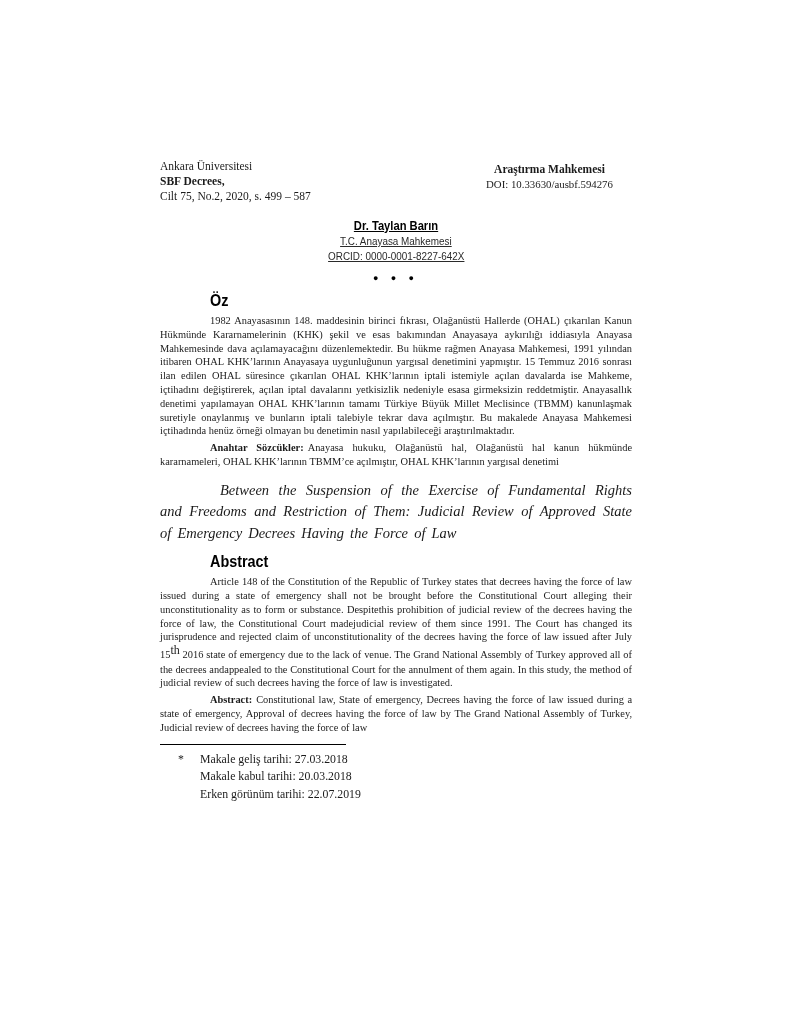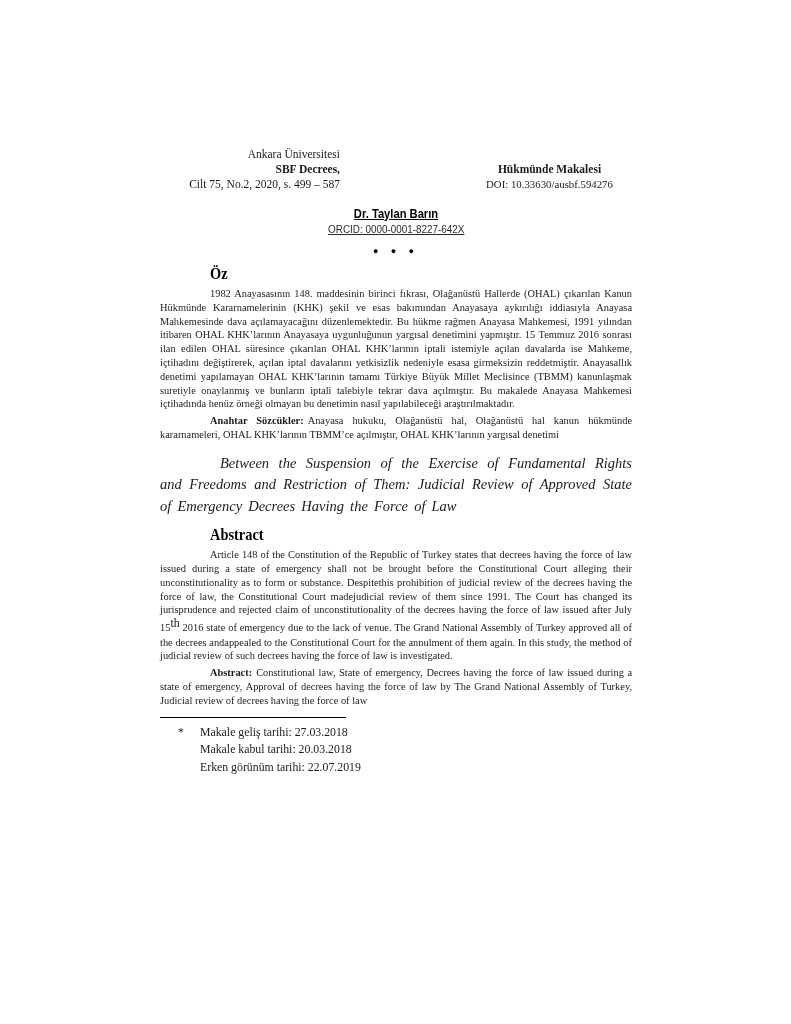--- a/index.html
+++ b/index.html
@@ -8,21 +8,21 @@
     width:791px; height:1024px;
     background:#ffffff;
     overflow:hidden;
     font-family:"Liberation Serif","DejaVu Serif",serif;
     color:#1b1b1b;
   }
   .content { position:absolute; left:160px; top:0; width:472px; }
 
   
   .header { display:flex; justify-content:space-between; margin-top:147px; font-size:11.5px; line-height:15px; }
-  .header-left { text-align:right; min-width:180px; }
+  .header-left { text-align:left; min-width:180px;margin-top:12px; }
   .header-right { text-align:center; padding-top:15px; min-width:165px; }
   .bold { font-weight:bold; }
   .doi { font-size:10.8px; }
 
   
   .article-title {
     margin-top:72px;
     font-family:"Liberation Sans","DejaVu Sans",sans-serif;
     font-weight:700; font-size:18px; line-height:24px; color:#000;
   }
@@ -35,21 +35,21 @@
   .author-line { display:flex; justify-content:center;text-decoration:underline; }
   .author-line > span { white-space:nowrap; transform:scaleX(0.86); }
   .author-name { font-weight:700; font-size:13px; line-height:17px; color:#000; }
   .author-affil, .author-orcid { font-size:11.5px; line-height:15px; color:#2a2a2a; }
 
   .dots { margin-top:9px; text-align:center; font-size:9px; letter-spacing:5px; color:#000; }
 
   
   .sec-heading {
     margin:9px 0 4px 0; padding-left:50px;
-    font-family:Liberation Serif, serif;
+    font-family:Liberation Sans, sans-serif;
     font-weight:700; font-size:16px; line-height:18px; color:#000;
   }
   .sec-heading > span { display:inline-block; transform:scaleX(0.9); transform-origin:left center; white-space:nowrap; }
 
   
   .body-par {
     margin:0 0 3px 0;
     font-size:10.4px; line-height:13.8px;
     text-align:justify; text-indent:50px;
   }
@@ -76,29 +76,32 @@
 <div class="page">
   <div class="content">
 
     <div class="header">
       <div class="header-left">
         <div>Ankara Üniversitesi</div>
         <div class="bold">SBF Decrees,</div>
         <div>Cilt 75, No.2, 2020, s. 499 – 587</div>
       </div>
       <div class="header-right">
-        <div class="bold">Hükmünde Makalesi</div>
+        <div class="bold">Araştırma Mahkemesi</div>
         <div class="doi">DOI: 10.33630/ausbf.594276</div>
       </div>
     </div>
 
 
     <div class="author-block">
       <div class="author-line author-name">
         <span>Dr. Taylan Barın</span>
+      </div>
+      <div class="author-line author-affil">
+        <span>T.C. Anayasa Mahkemesi</span>
       </div>
       <div class="author-line author-orcid">
         <span>ORCID: 0000-0001-8227-642X</span>
       </div>
     </div>
 
     <div class="dots">● ● ●</div>
 
     <h2 class="sec-heading">
       <span>Öz</span>

